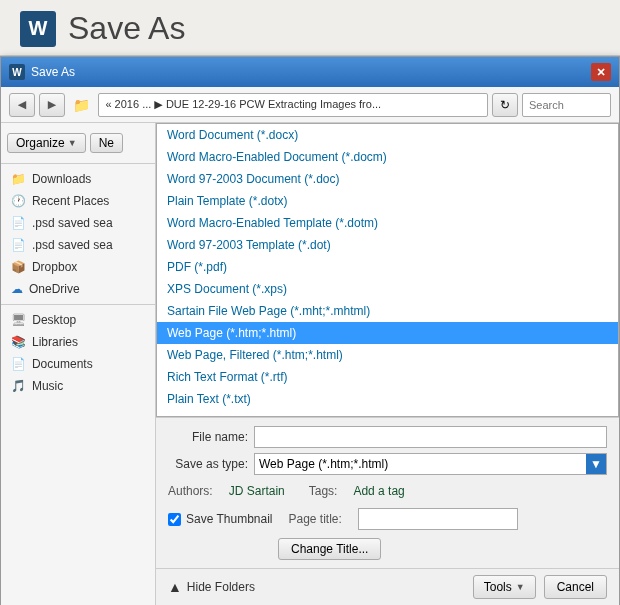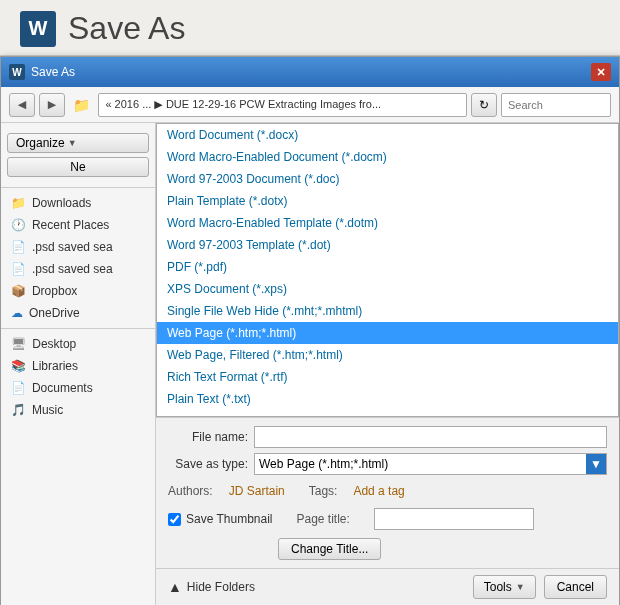--- a/index.html
+++ b/index.html
@@ -118,21 +118,21 @@
       background: linear-gradient(to bottom, #f8f8f8, #e0e0e0);
       border: 1px solid #aaa;
       border-radius: 3px;
       cursor: pointer;
       display: flex;
       align-items: center;
       justify-content: center;
       font-size: 12px;
     }
     .search-box {
-      width: 110px;
+      width: 89px;
       height: 24px;
       border: 1px solid #aaa;
       border-radius: 2px;
       padding: 0 6px;
       font-size: 11px;
       background: white;
     }
 
     
     .content-area {
@@ -264,30 +264,30 @@
     
     .meta-row {
       display: flex;
       align-items: center;
       gap: 16px;
       padding: 4px 0 4px 0;
       font-size: 12px;
       color: #555;
     }
     .meta-link {
-      color: #a16207;
+      color: #14532d;
       cursor: pointer;
       text-decoration: none;
     }
 
     
     .thumbnail-row {
       display: flex;
       align-items: center;
-      gap: 24px;
+      gap: 16px;
       padding: 6px 0 4px 0;
     }
     .checkbox-label {
       display: flex;
       align-items: center;
       gap: 5px;
       font-size: 12px;
       color: #333;
     }
     .page-title-label {
@@ -395,21 +395,21 @@
     <span class="folder-icon-small">📁</span>
     <div class="breadcrumb-bar">« 2016 ... ▶ DUE 12-29-16 PCW Extracting Images fro...</div>
     <button class="refresh-btn">↻</button>
     <input class="search-box" type="text" placeholder="Search" style="">
   </div>
 
   <div class="content-area">
 
     <div class="sidebar">
 
-      <div style="display:flex;gap:4px;padding:4px 6px 6px;flex-direction:column;">
+      <div style="display:flex;gap:4px;padding:4px 6px 6px;">
         <button class="organize-btn">
           <span>Organize</span>
           <span class="chevron-down">▼</span>
         </button>
         <button class="new-folder-btn">Ne</button>
       </div>
       <div class="sidebar-separator"></div>
 
       <div class="sidebar-item">
         <span style="color:#e8a020;">📁</span>
@@ -459,21 +459,21 @@
       <div class="dropdown-list" id="format-list">
 
       <div class="dropdown-item">Word Document (*.docx)</div>
           <div class="dropdown-item">Word Macro-Enabled Document (*.docm)</div>
           <div class="dropdown-item">Word 97-2003 Document (*.doc)</div>
           <div class="dropdown-item">Plain Template (*.dotx)</div>
           <div class="dropdown-item">Word Macro-Enabled Template (*.dotm)</div>
           <div class="dropdown-item">Word 97-2003 Template (*.dot)</div>
           <div class="dropdown-item">PDF (*.pdf)</div>
           <div class="dropdown-item">XPS Document (*.xps)</div>
-          <div class="dropdown-item">Single File Web Hide (*.mht;*.mhtml)</div>
+          <div class="dropdown-item">Sartain File Web Page (*.mht;*.mhtml)</div>
           <div class="dropdown-item selected">Web Page (*.htm;*.html)</div>
           <div class="dropdown-item">Web Page, Filtered (*.htm;*.html)</div>
           <div class="dropdown-item">Rich Text Format (*.rtf)</div>
           <div class="dropdown-item">Plain Text (*.txt)</div>
           <div class="dropdown-item">Word XML Document (*.xml)</div>
         </div>
 
       <div class="form-area">
         <div class="form-row">
           <span class="form-label">File name:</span>

